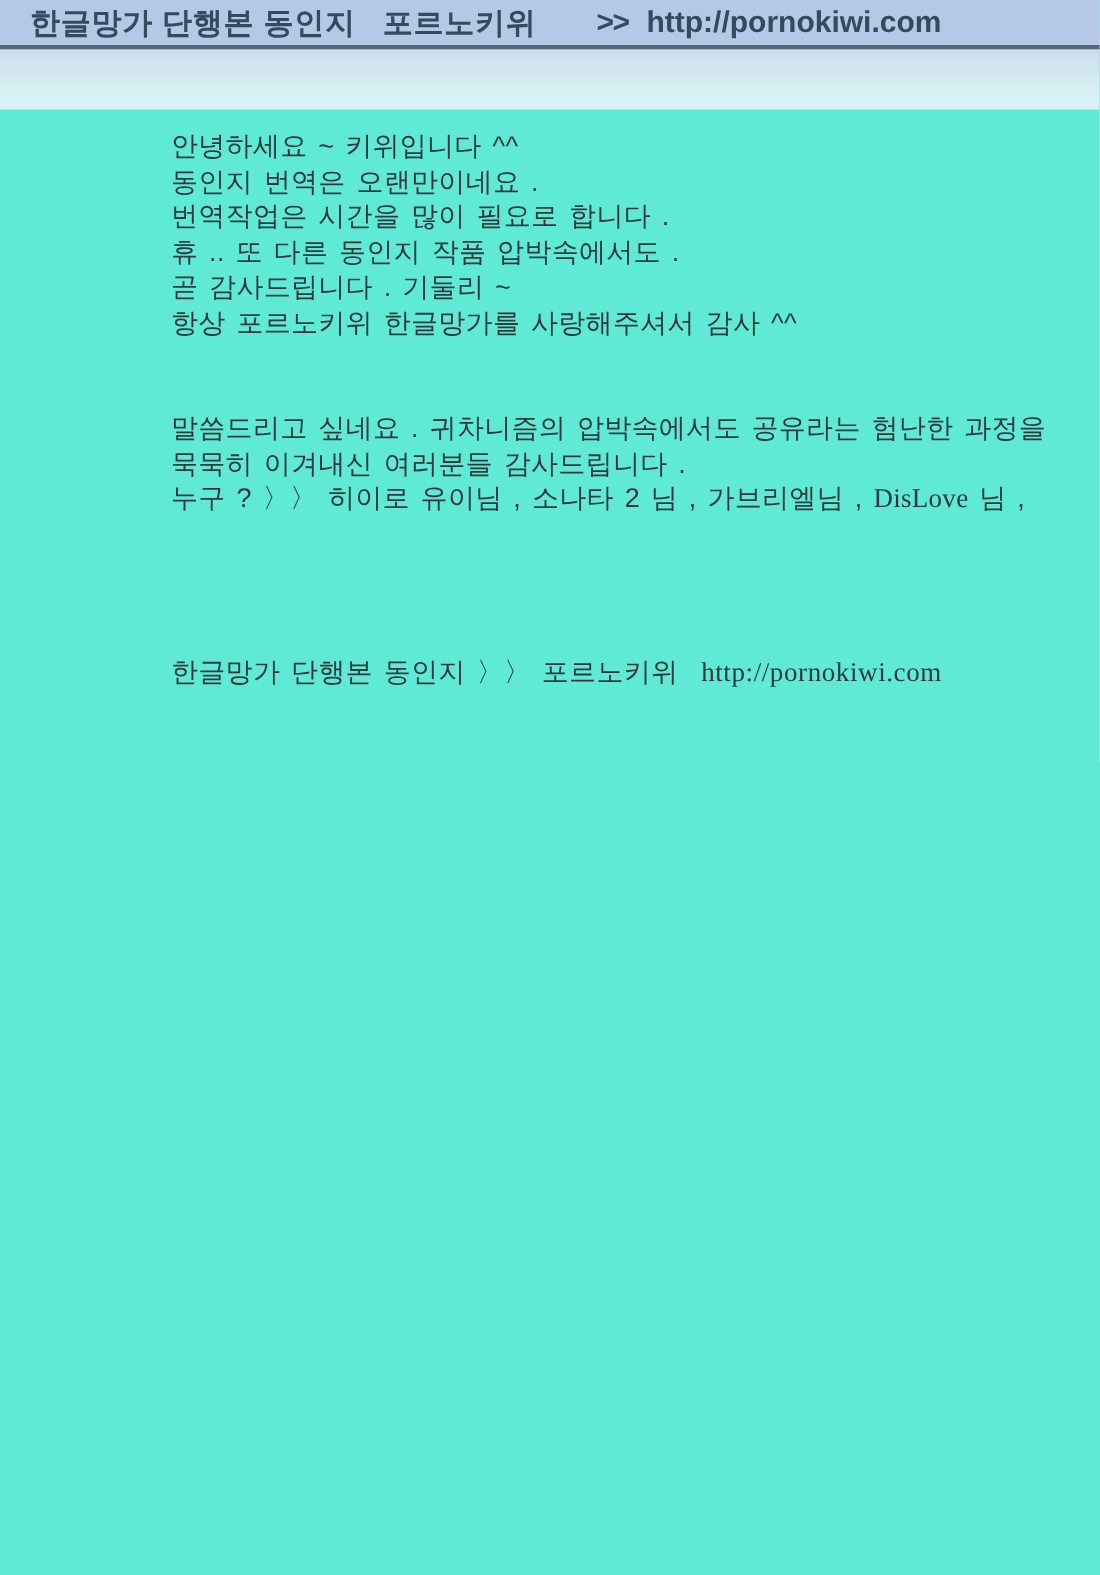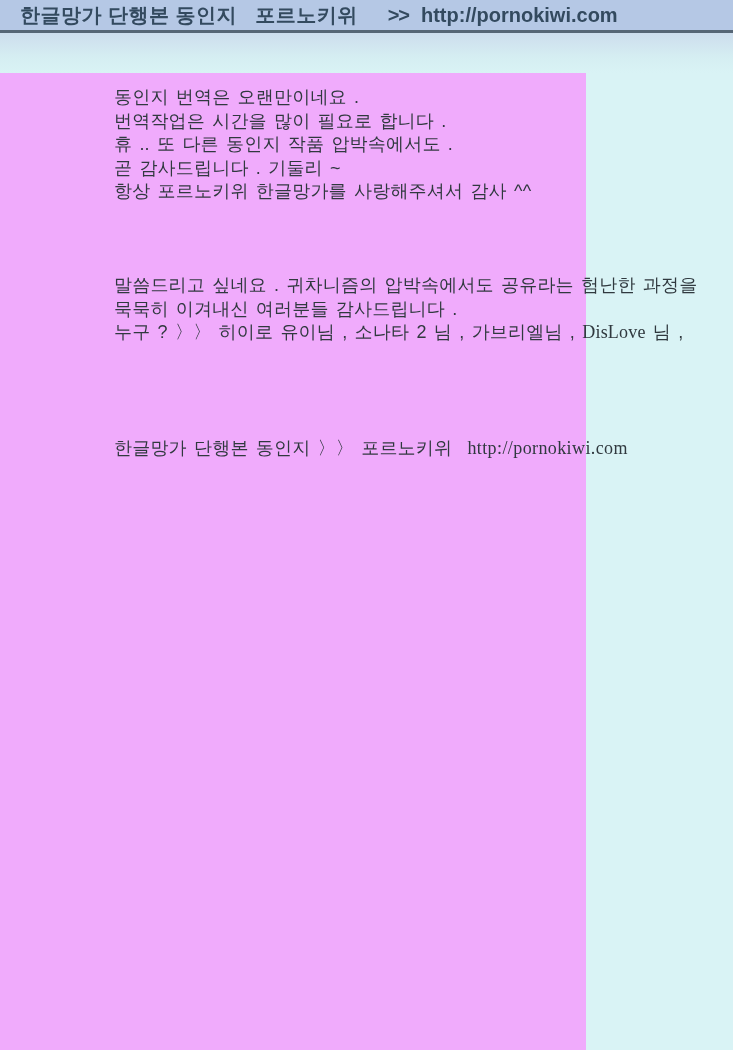--- a/index.html
+++ b/index.html
@@ -8,23 +8,23 @@
   }
   body {
     width: 733px;
     height: 1050px;
     background: #d9f3f5;
     font-family: "Liberation Sans", "DejaVu Sans", sans-serif;
     overflow: hidden;
   }
   .page {
     position: relative;
-    width: 586px;
+    width: 733px;
     height: 1050px;
-    background: #f0abfc;
+    background: #5eead4;
   }
   
   .top-fade {
     position: absolute;
     left: 0; top: 33px;
     width: 733px; height: 40px;
     background: linear-gradient(180deg, #cddded 0%, #d5eef2 60%, #d9f3f5 100%);
   }
   .header {
     position: absolute;
@@ -36,21 +36,21 @@
     display: flex;
     align-items: center;
     padding-left: 20px;
     color: #334a5f;
     font-weight: bold;
     font-size: 20px;
     letter-spacing: 0.5px;
     white-space: nowrap;
   }
   .header .seg { margin-right: 18px; }
-  .header .site { margin-right: 30px; }
+  .header .site { margin-right: 40px; }
   .header .arrows { margin-right: 12px; letter-spacing: -1px; }
   .header .url { letter-spacing: 0; }
 
   .textblock {
     position: absolute;
     left: 114px;
     color: #30393f;
     font-size: 18px;
     line-height: 23.6px;
     letter-spacing: 0.2px;
@@ -82,20 +82,21 @@
   <div class="header">
     <span class="seg">한글망가 단행본 동인지</span>
     <span class="seg site">포르노키위</span>
     <span class="seg arrows">&gt;&gt;</span>
     <span class="url">http://pornokiwi.com</span>
   </div>
 
   <div class="top-fade"></div>
 
   <div class="textblock" id="greeting">
+    <span class="line">안녕하세요 ~ 키위입니다 ^^</span>
     <span class="line">동인지 번역은 오랜만이네요 .</span>
     <span class="line">번역작업은 시간을 많이 필요로 합니다 .</span>
     <span class="line">휴 .. 또 다른 동인지 작품 압박속에서도 .</span>
     <span class="line">곧 감사드립니다 . 기둘리 ~</span>
     <span class="line">항상 포르노키위 한글망가를 사랑해주셔서 감사 ^^</span>
   </div>
 
   <div class="textblock" id="thanks">
     <span class="line">말씀드리고 싶네요 . 귀차니즘의 압박속에서도 공유라는 험난한 과정을</span>
     <span class="line">묵묵히 이겨내신 여러분들 감사드립니다 .</span>

